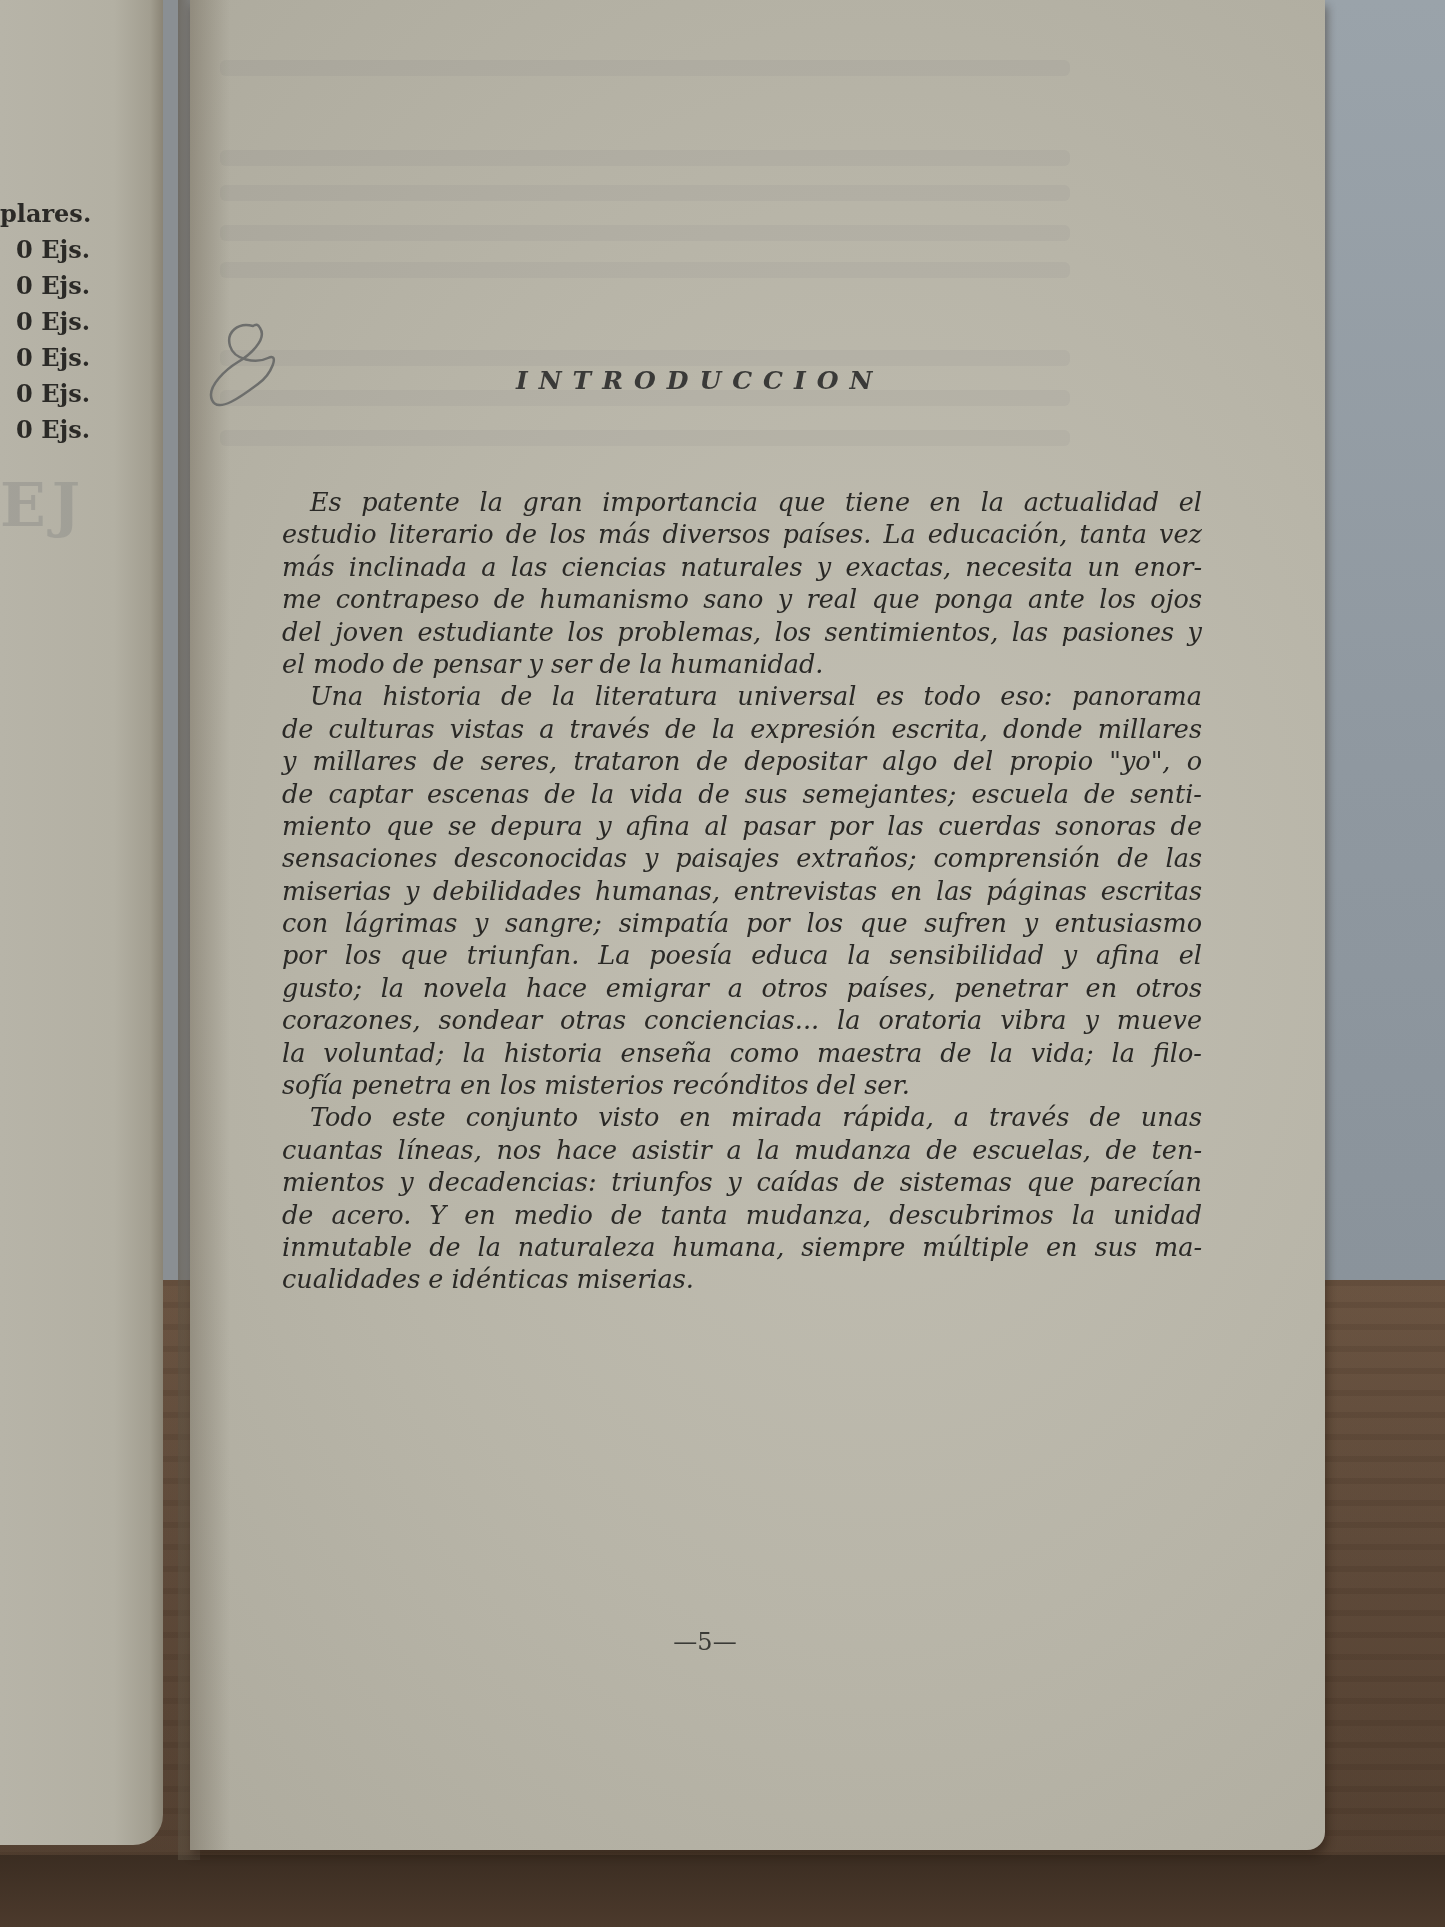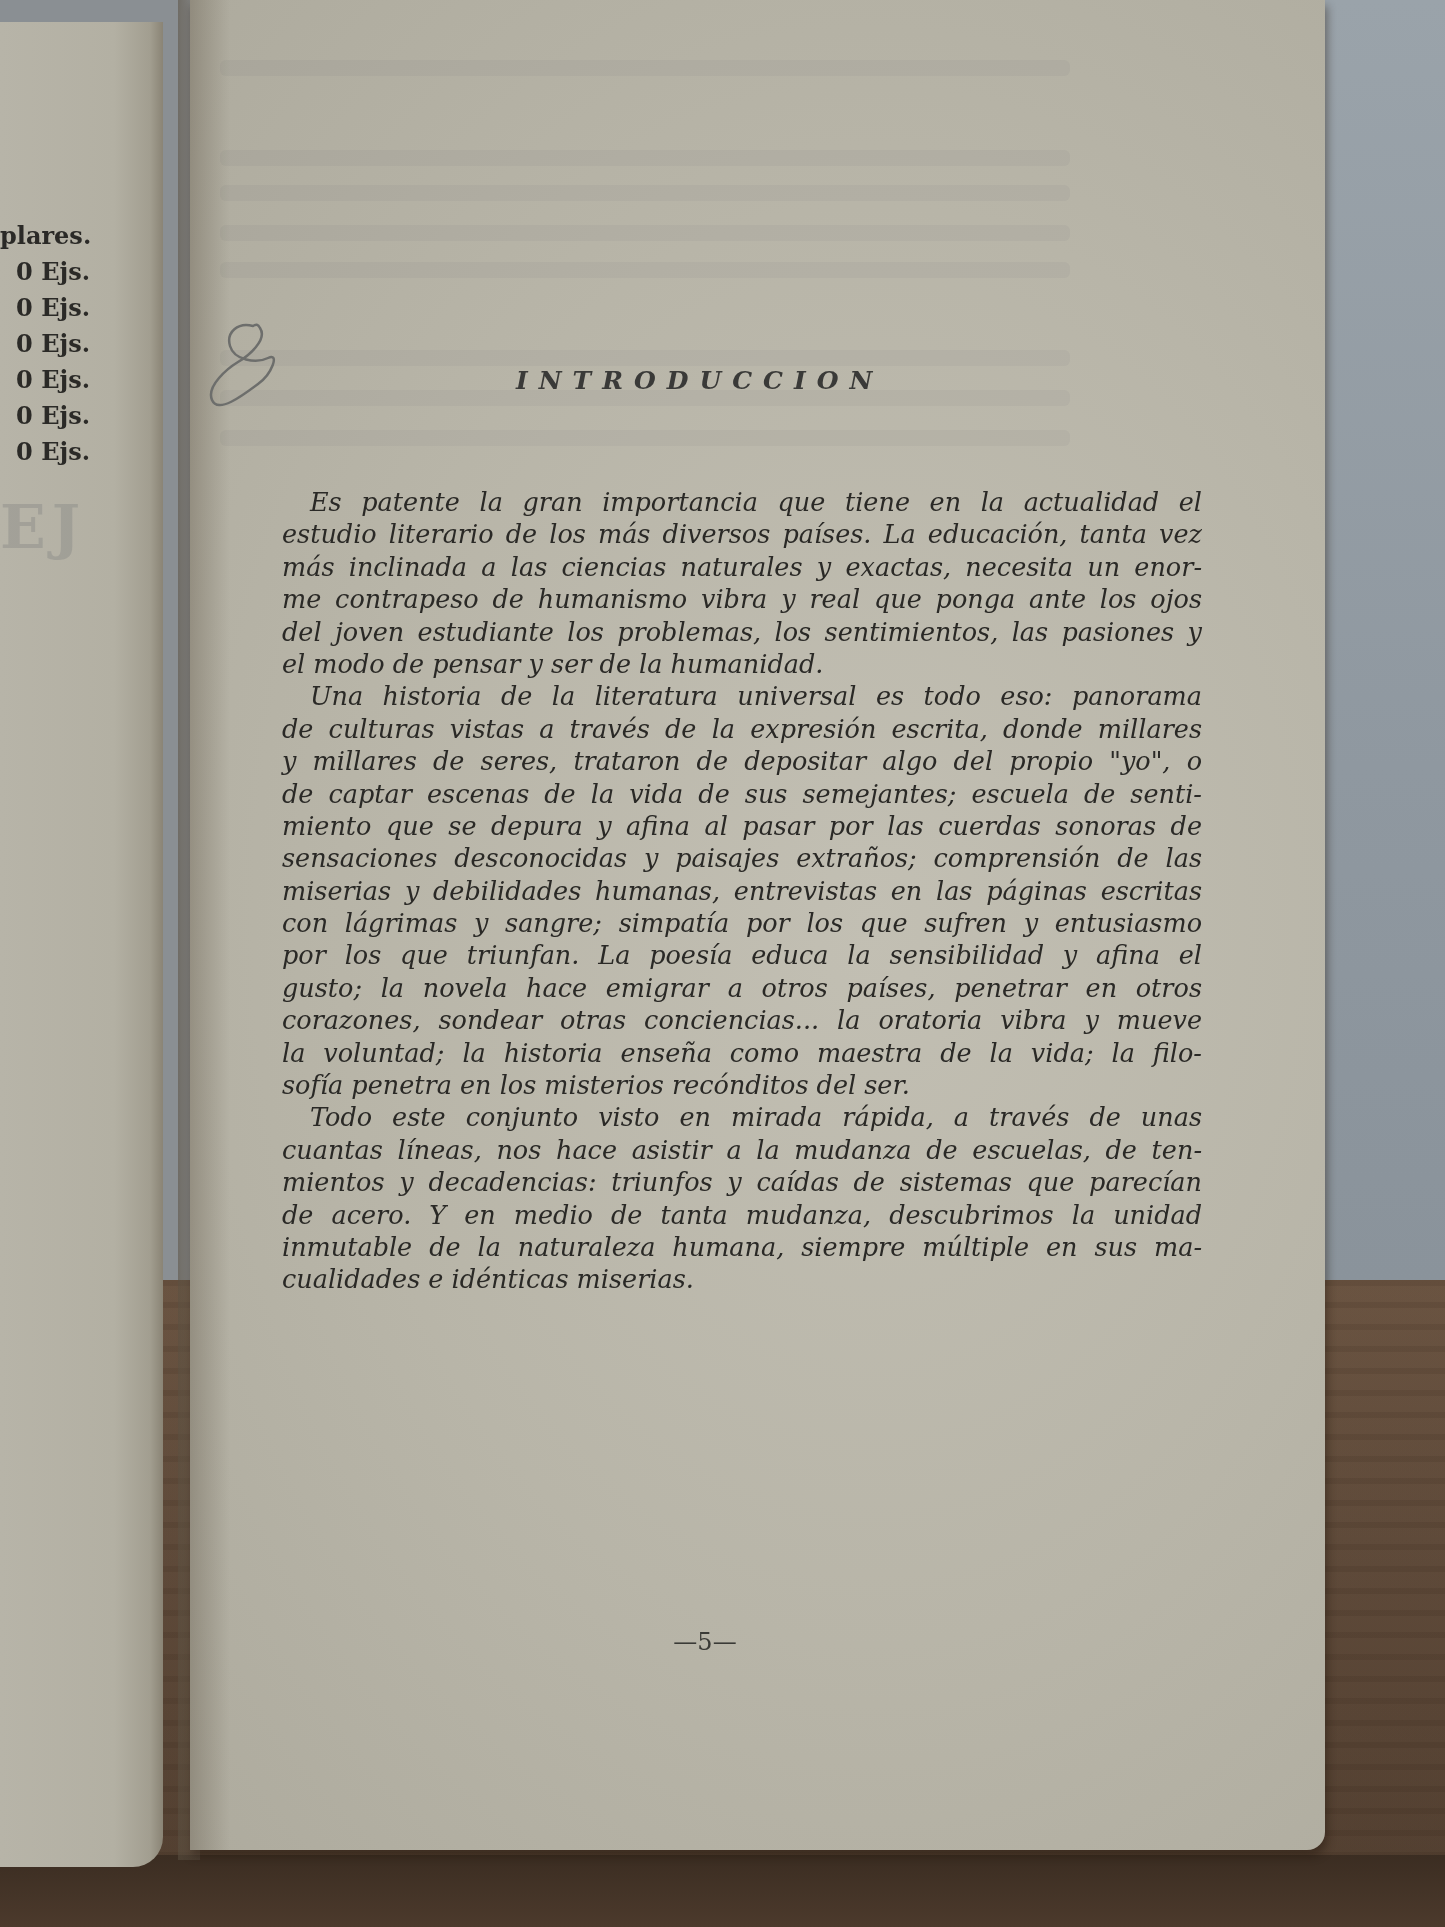--- a/index.html
+++ b/index.html
@@ -25,21 +25,20 @@
     }
     .bottom-shadow {
       position: absolute; left: 0; top: 1855px; width: 1445px; height: 72px;
       background: linear-gradient(180deg, #3b2d22 0%, #4c3a2c 100%);
     }
     
     .left-page {
       position: absolute; left: 0; top: 0; width: 163px; height: 1845px;
       background: linear-gradient(90deg, #b7b4a8 0%, #b3b0a3 70%, #a29e90 92%, #8a8475 100%);
       border-bottom-right-radius: 30px;
-      margin-top: 22px;
     }
     .left-page-gutter {
       position: absolute; left: 178px; top: 0; width: 22px; height: 1860px;
       background: linear-gradient(90deg, rgba(90,80,65,0.55), rgba(140,130,115,0.2));
     }
     .left-text {
       position: absolute; left: 0; top: 196px; width: 90px;
       font-family: "DejaVu Serif", serif; font-weight: bold; font-size: 24px;
       color: #2b2a27; line-height: 36px; text-align: right;
     }
@@ -127,21 +126,21 @@
   <path d="M55 8 C40 4 28 14 32 28 C36 42 58 46 70 40 C82 34 74 56 60 66 C44 78 20 96 14 82 C8 68 30 50 40 44 C50 38 70 22 62 10 C60 6 58 6 55 8 Z" fill="none" stroke="#6d6e6c" stroke-width="2.5" stroke-linecap="round"></path>
 </svg>
 
 <div class="chapter-title">INTRODUCCION</div>
 
 <div class="body-text">
 
   <span class="line indent">Es patente la gran importancia que tiene en la actualidad el</span>
   <span class="line">estudio literario de los más diversos países. La educación, tanta vez</span>
   <span class="line">más inclinada a las ciencias naturales y exactas, necesita un enor-</span>
-  <span class="line">me contrapeso de humanismo vibra y real que ponga ante los ojos</span>
+  <span class="line">me contrapeso de humanismo sano y real que ponga ante los ojos</span>
   <span class="line">del joven estudiante los problemas, los sentimientos, las pasiones y</span>
   <span class="line last">el modo de pensar y ser de la humanidad.</span>
 
   <span class="line indent">Una historia de la literatura universal es todo eso: panorama</span>
   <span class="line">de culturas vistas a través de la expresión escrita, donde millares</span>
   <span class="line">y millares de seres, trataron de depositar algo del propio "yo", o</span>
   <span class="line">de captar escenas de la vida de sus semejantes; escuela de senti-</span>
   <span class="line">miento que se depura y afina al pasar por las cuerdas sonoras de</span>
   <span class="line">sensaciones desconocidas y paisajes extraños; comprensión de las</span>
   <span class="line">miserias y debilidades humanas, entrevistas en las páginas escritas</span>

